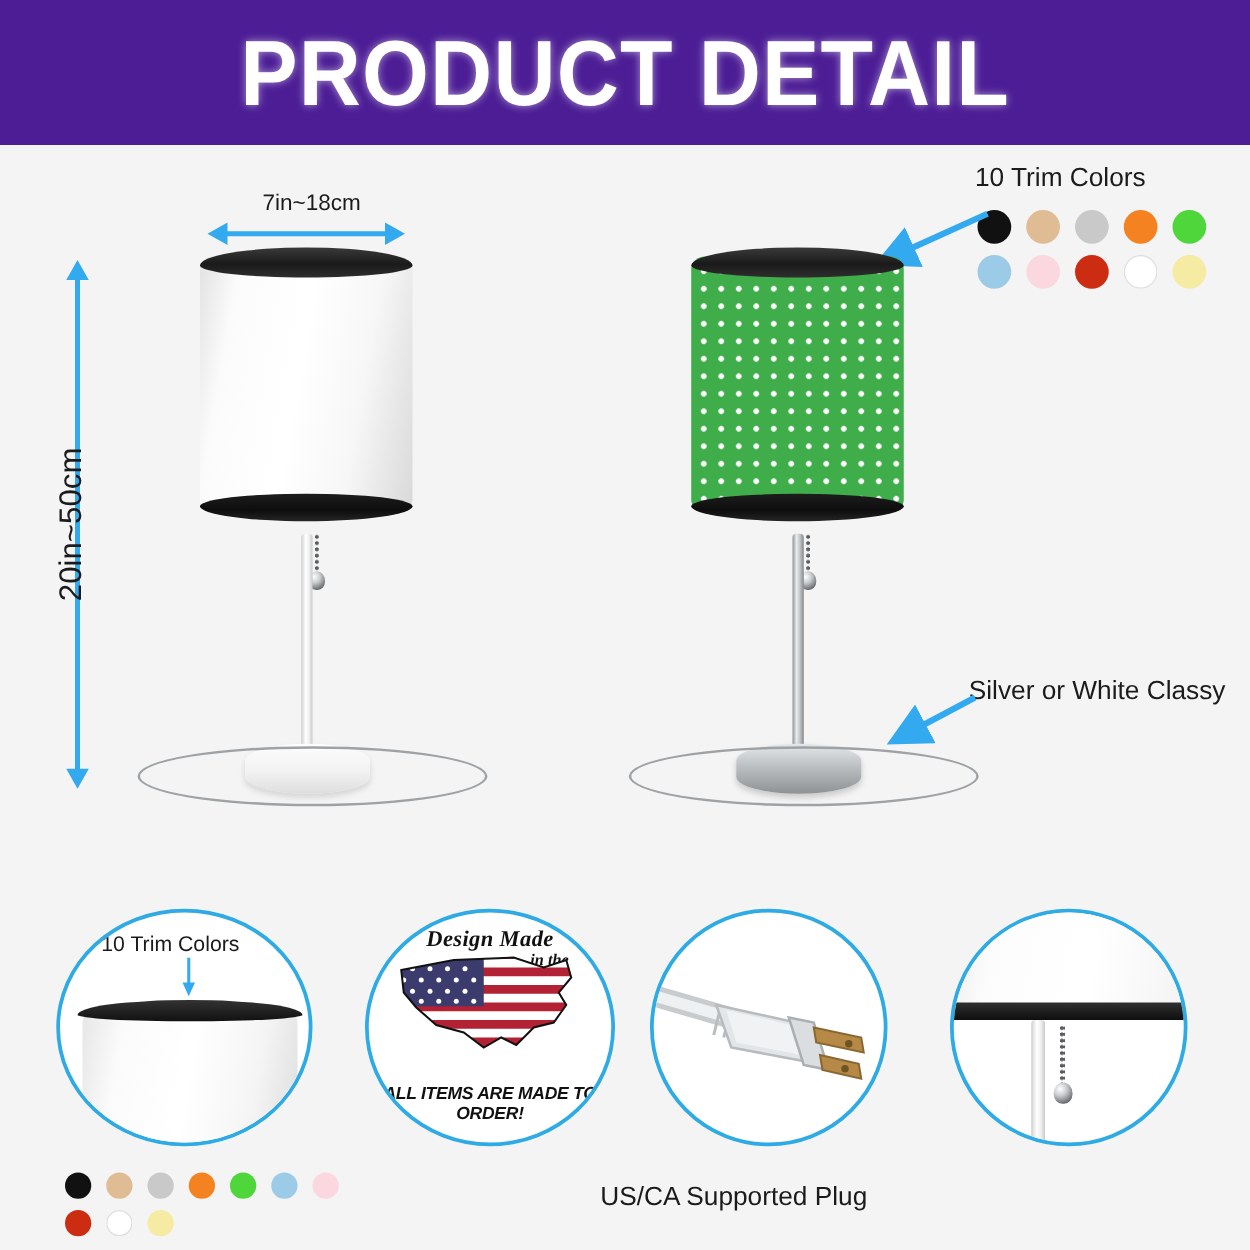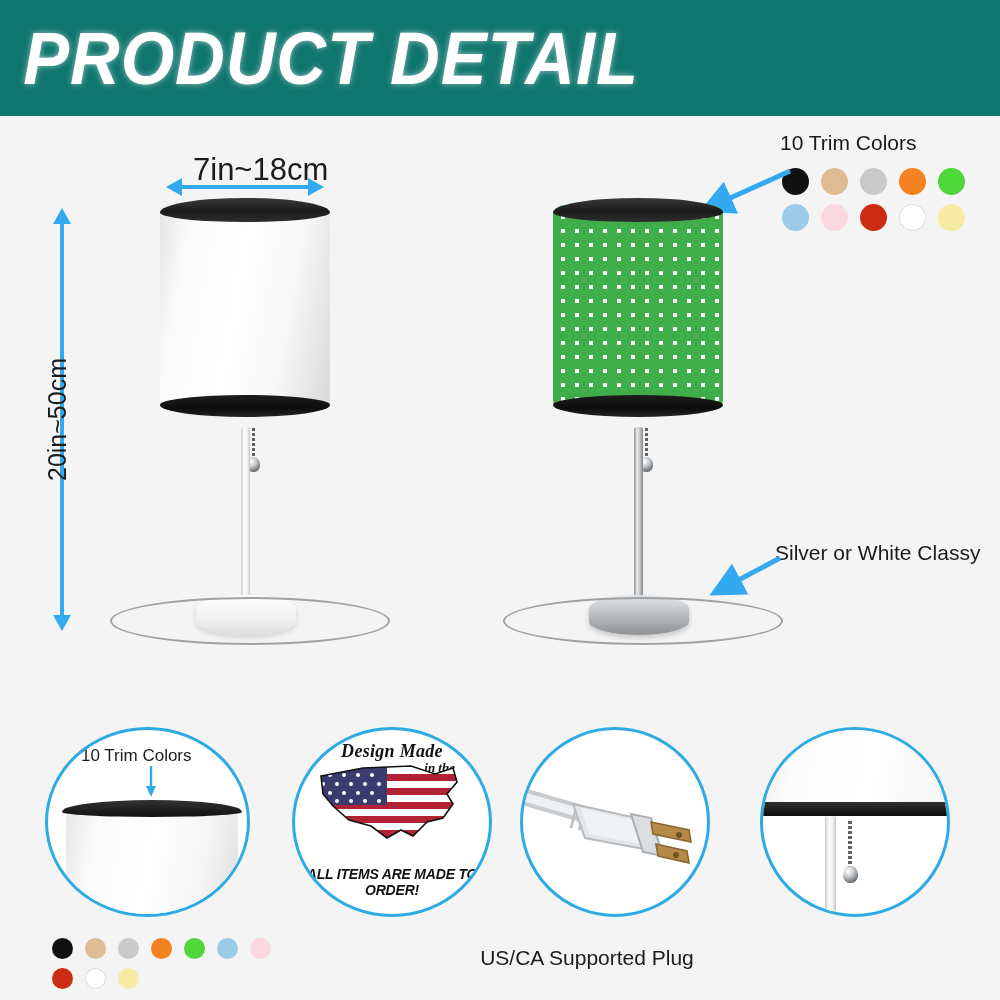--- a/index.html
+++ b/index.html
@@ -7,22 +7,22 @@
     width: 1000px; height: 1000px;
     background: #f4f4f4;
     font-family: "Liberation Sans", sans-serif;
     overflow: hidden;
   }
   #page { position: relative; width: 1000px; height: 1000px; background: #f4f4f4; }
 
   
   .banner {
     position: absolute; left: 0; top: 0; width: 1000px; height: 116px;
-    background: #0f766e;
-    display: flex; align-items: center; justify-content: flex-start; font-style: italic;
+    background: #4c1d95;
+    display: flex; align-items: center; justify-content: center;
   }
   .banner-title {
     color: #ffffff;
     font-family: "Liberation Sans", sans-serif;
     font-weight: bold;
     font-size: 74px;
     letter-spacing: 1px;
     transform: scaleX(0.93);
     text-shadow: 0 0 7px rgba(255,255,255,0.55);
     white-space: nowrap;
@@ -197,21 +197,21 @@
 
   <svg class="callout-arrow" style="left:690px; top:165px;" width="110" height="55" viewBox="0 0 110 55">
     <defs>
       <marker id="ar1" markerWidth="7" markerHeight="7" refX="5.5" refY="3.5" orient="auto">
         <polygon points="0,0 7,3.5 0,7" fill="#33a9f0"></polygon>
       </marker>
     </defs>
     <line x1="100" y1="6" x2="16" y2="44" stroke="#33a9f0" stroke-width="5" marker-end="url(#ar1)"></line>
   </svg>
 
-  <div class="lbl" style="left:193px; top:152px; font-size:31px;">7in~18cm</div>
+  <div class="lbl" style="left:210px; top:152px; font-size:18px;">7in~18cm</div>
   <div class="dim-h" style="left:180px; top:185px; width:130px;"></div>
 
   <div class="dim-v" style="left:60px; top:222px; height:395px;"></div>
   <div class="v-label" style="left:-8px; top:405px; width:130px; text-align:center;">20in~50cm</div>
 
   <div class="lamp" style="left:160px; top:205px; width:180px; height:440px;">
     <div class="shade-wrap" style="left:0; top:0;">
       <div class="shade shade-white"></div>
       <div class="trim-top"></div>
       <div class="trim-bot"></div>

